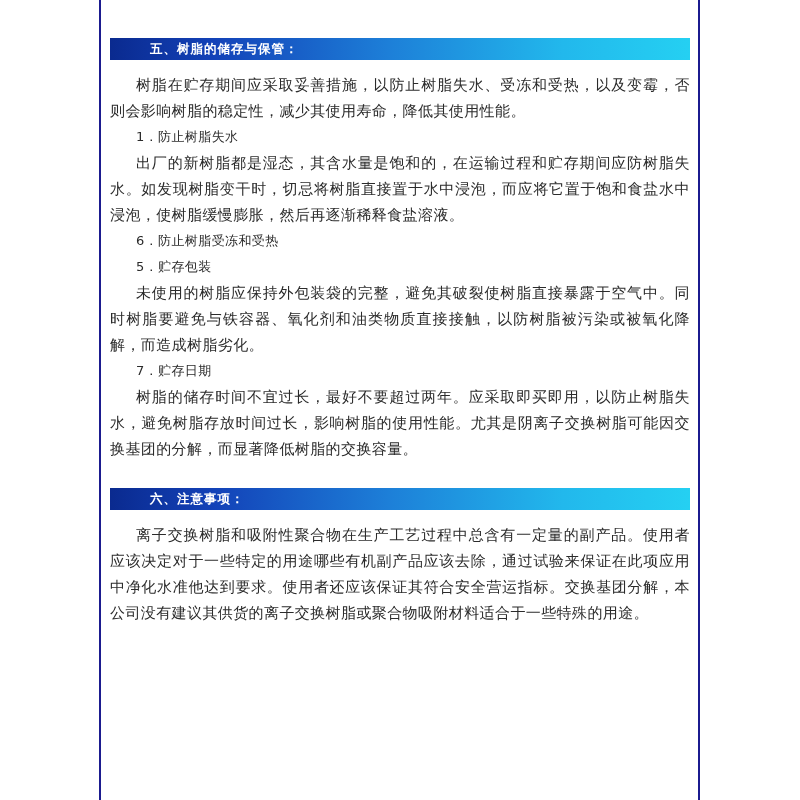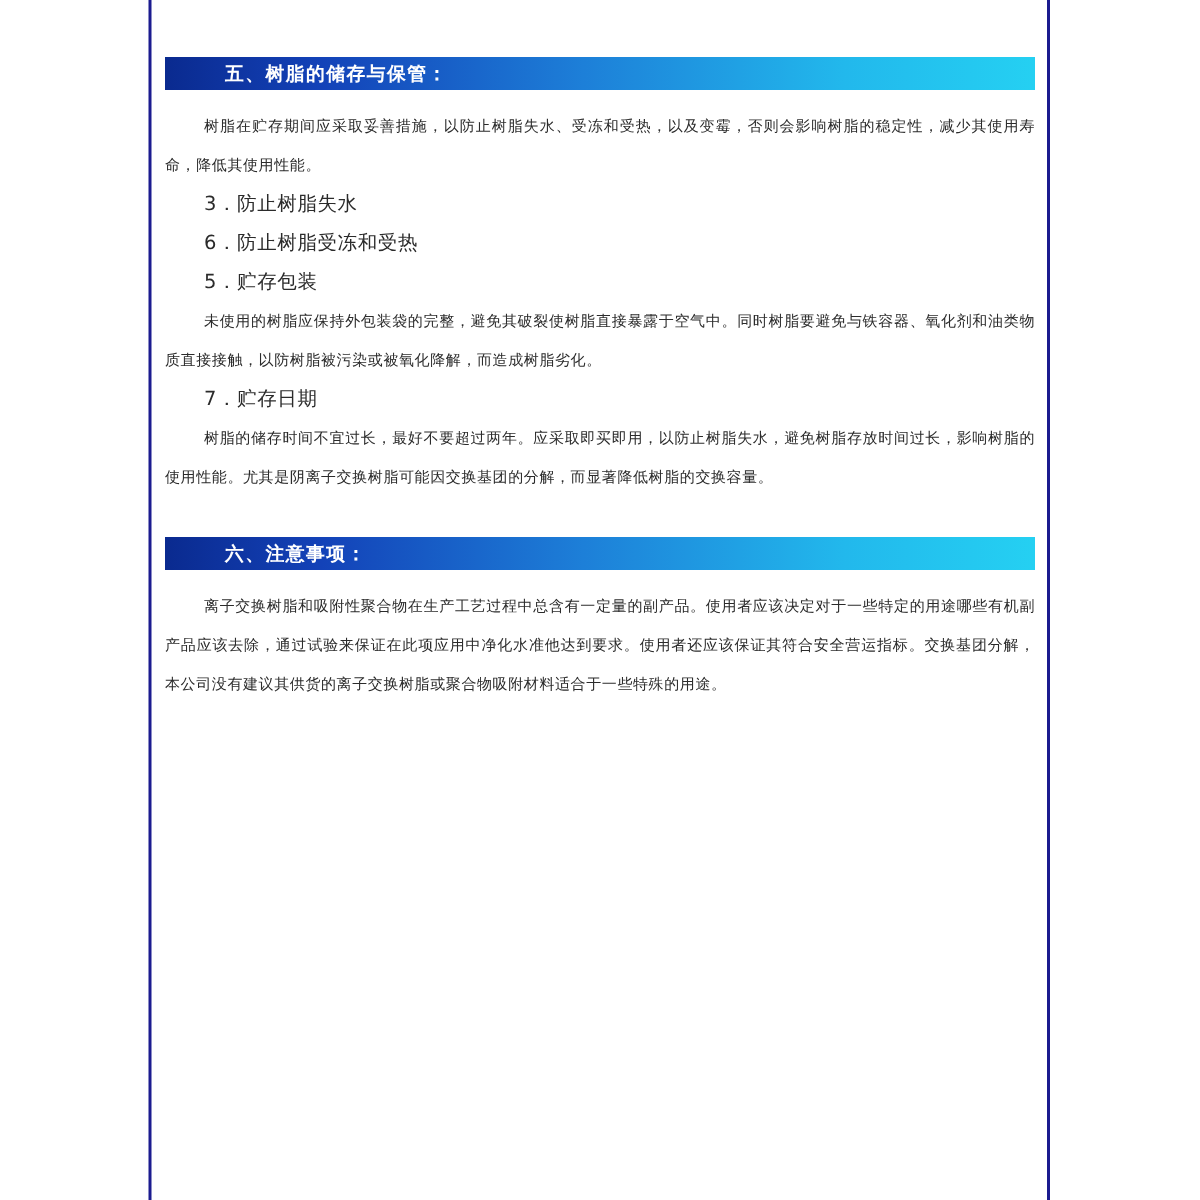--- a/index.html
+++ b/index.html
@@ -57,21 +57,21 @@
   }
   .section-bar .bar-title {
     color: #ffffff;
     font-size: 12.5px;
     font-weight: bold;
     letter-spacing: 1px;
     font-family: "DejaVu Sans", sans-serif;
   }
   p.body-text {
     margin: 0;
-    font-size: 10px;
+    font-size: 15px;
     line-height: 26px;
     color: #2b2b2b;
     text-align: justify;
     text-justify: inter-ideograph;
     text-indent: 26px;
     font-family: "DejaVu Sans", sans-serif;
     letter-spacing: 0.4px;
   }
   p.sub-head {
     margin: 0;
@@ -102,21 +102,22 @@
     <div class="top-spacer"></div>
 
     <div class="section-bar">
       <span class="bar-title">五、树脂的储存与保管：</span>
     </div>
 
     <div class="spacer-12"></div>
 
     <div class="block">
       <p class="body-text">树脂在贮存期间应采取妥善措施，以防止树脂失水、受冻和受热，以及变霉，否则会影响树脂的稳定性，减少其使用寿命，降低其使用性能。</p>
-      <p class="sub-head">3．防止树脂失水</p>
+      <p class="sub-head">1．防止树脂失水</p>
+      <p class="body-text">出厂的新树脂都是湿态，其含水量是饱和的，在运输过程和贮存期间应防树脂失水。如发现树脂变干时，切忌将树脂直接置于水中浸泡，而应将它置于饱和食盐水中浸泡，使树脂缓慢膨胀，然后再逐渐稀释食盐溶液。</p>
       <p class="sub-head">6．防止树脂受冻和受热</p>
       <p class="sub-head">5．贮存包装</p>
       <p class="body-text">未使用的树脂应保持外包装袋的完整，避免其破裂使树脂直接暴露于空气中。同时树脂要避免与铁容器、氧化剂和油类物质直接接触，以防树脂被污染或被氧化降解，而造成树脂劣化。</p>
       <p class="sub-head">7．贮存日期</p>
       <p class="body-text">树脂的储存时间不宜过长，最好不要超过两年。应采取即买即用，以防止树脂失水，避免树脂存放时间过长，影响树脂的使用性能。尤其是阴离子交换树脂可能因交换基团的分解，而显著降低树脂的交换容量。</p>
     </div>
 
     <div class="spacer-26"></div>
 
     <div class="section-bar">

